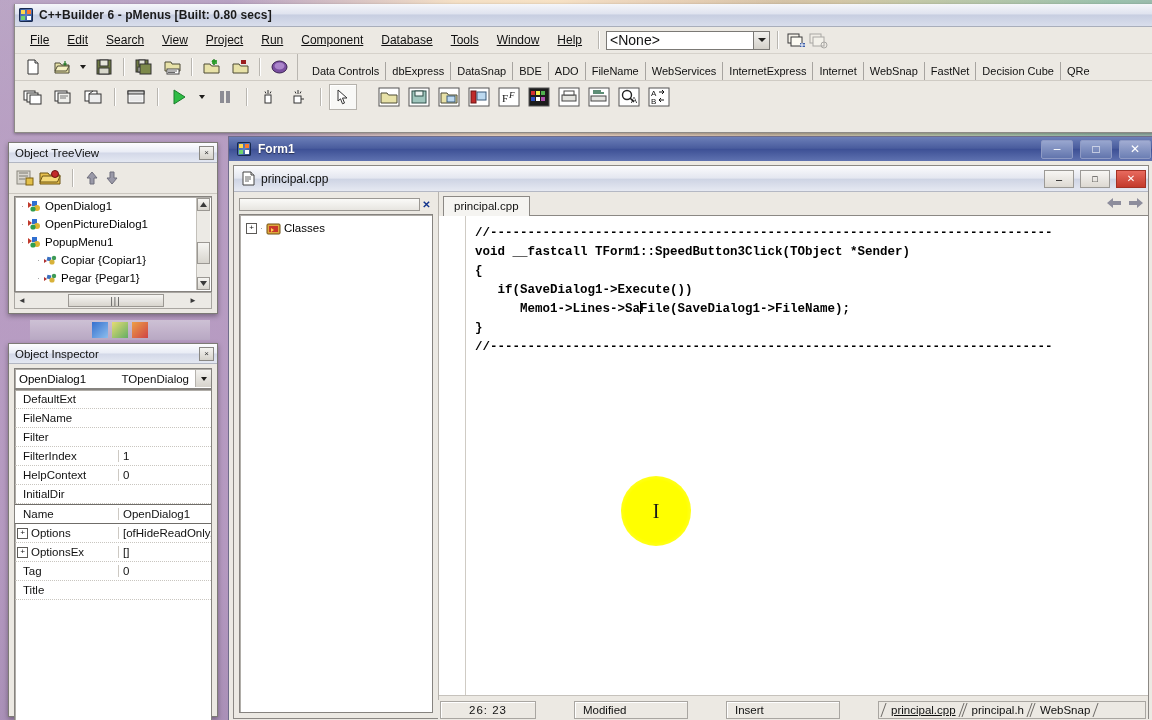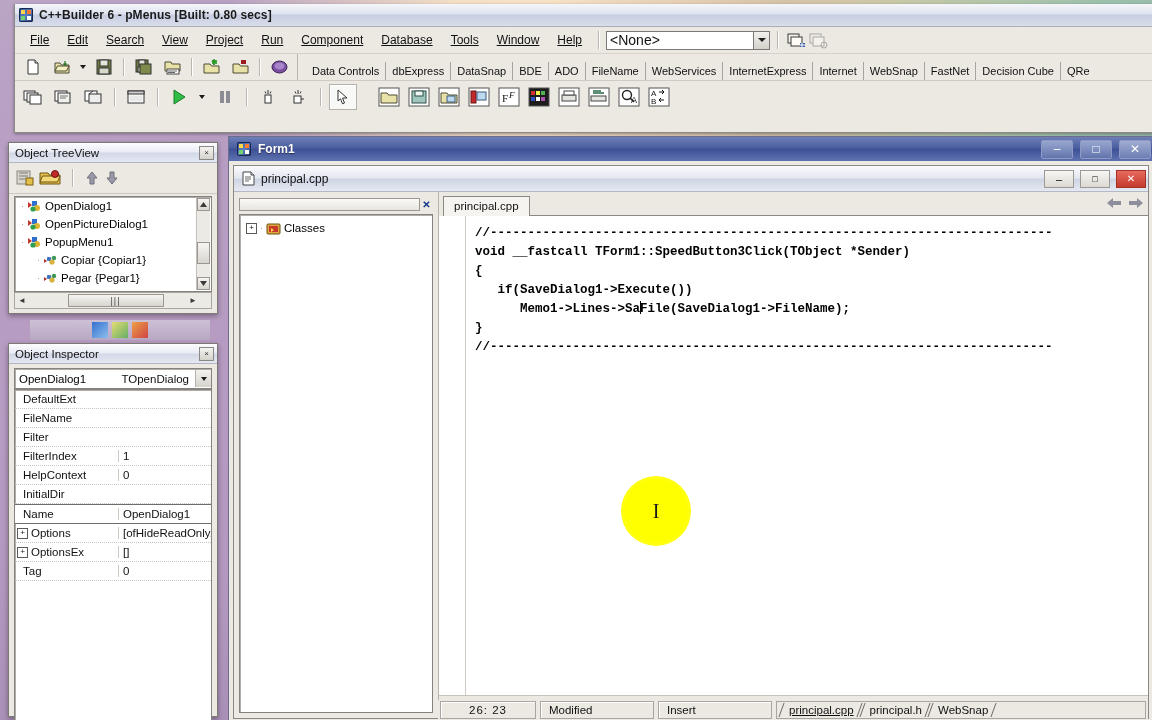--- a/index.html
+++ b/index.html
@@ -150,21 +150,21 @@
   .caret{display:inline-block;width:1px;height:13px;background:#000;vertical-align:-2px;margin:0 -0.5px;}
 
   
   #halo{position:absolute;left:621px;top:476px;width:70px;height:70px;border-radius:50%;
     background:radial-gradient(circle,#ffff00 0 62%,rgba(255,255,0,.88) 72%,rgba(255,255,0,0) 100%);
     display:flex;align-items:center;justify-content:center;}
   #halo .ibeam{font-family:"Liberation Serif",serif;font-size:20px;color:#1a1a1a;}
 
   
   #ed-hbar{position:absolute;left:0;right:0;bottom:0;height:22px;background:#ece9e3;border-top:1px solid #c6c2bc;display:flex;align-items:center;}
-  #statusbar{position:absolute;left:204px;right:0;bottom:-2px;height:20px;display:flex;align-items:stretch;background:#ece9e3;}
+  #statusbar{position:absolute;left:204px;right:0;bottom:-2px;height:20px;display:flex;align-items:stretch;background:#ece9e3;gap:34px;}
   .sfield{border:1px solid #a9a6a1;box-shadow:inset 1px 1px 0 #ffffff;margin:1px 2px;display:flex;align-items:center;padding:0 8px;font-size:11.5px;color:#111;background:#ece9e3;}
   #sf-pos{width:78px;justify-content:center;letter-spacing:1px;}
   #sf-mod{width:96px;}
   #sf-ins{width:96px;}
   #file-tabs{flex:1;display:flex;align-items:flex-end;margin:1px 2px;border:1px solid #a9a6a1;background:#ece9e3;padding-left:2px;}
   .ftab{font-size:11.5px;padding:2px 6px 2px 10px;color:#111;position:relative;white-space:nowrap;}
   .ftab:before{content:"";position:absolute;left:2px;top:1px;bottom:1px;width:1px;background:#6d6a66;transform:skewX(-20deg);}
   .ftab:after{content:"";position:absolute;right:0px;top:1px;bottom:1px;width:1px;background:#6d6a66;transform:skewX(-20deg);}
   .ftab.active{text-decoration:underline;}
 
@@ -631,20 +631,24 @@
     <div class="prow">
       <span class="k">
         <i class="plus">+</i>
         <span>OptionsEx</span>
       </span>
       <span class="v">[]</span>
     </div>
     <div class="prow">
       <span class="k">Tag</span>
       <span class="v">0</span>
+    </div>
+    <div class="prow">
+      <span class="k">Title</span>
+      <span class="v"></span>
     </div>
   </div>
 </div>
 
 <div id="form1">
   <div id="f1-title">
     <span class="winicon"></span>
     <span class="t">Form1</span>
     <span class="sp"></span>
     <span class="w-btn">

